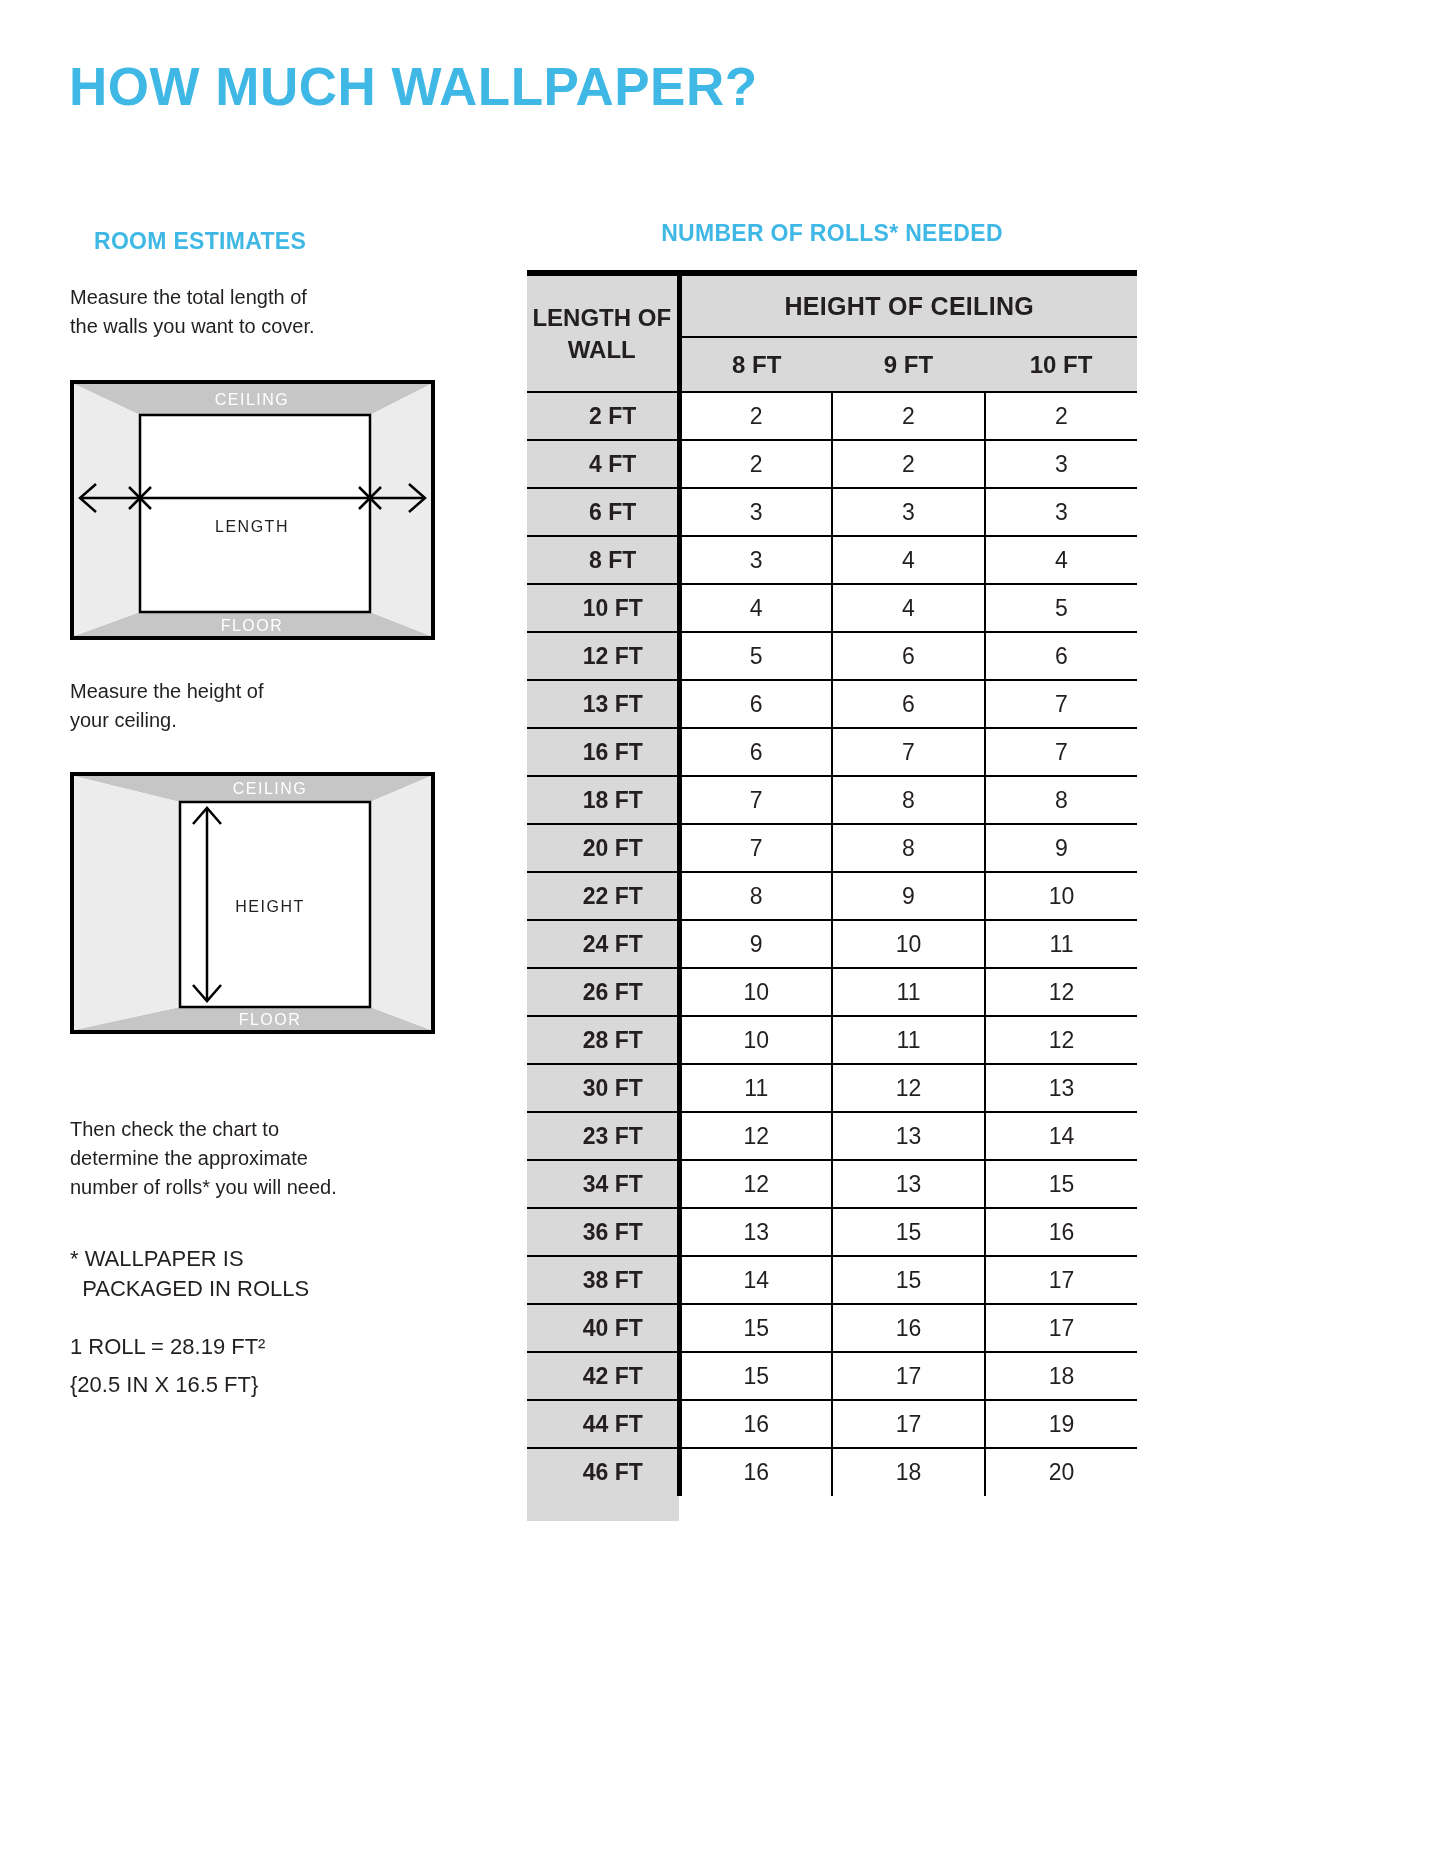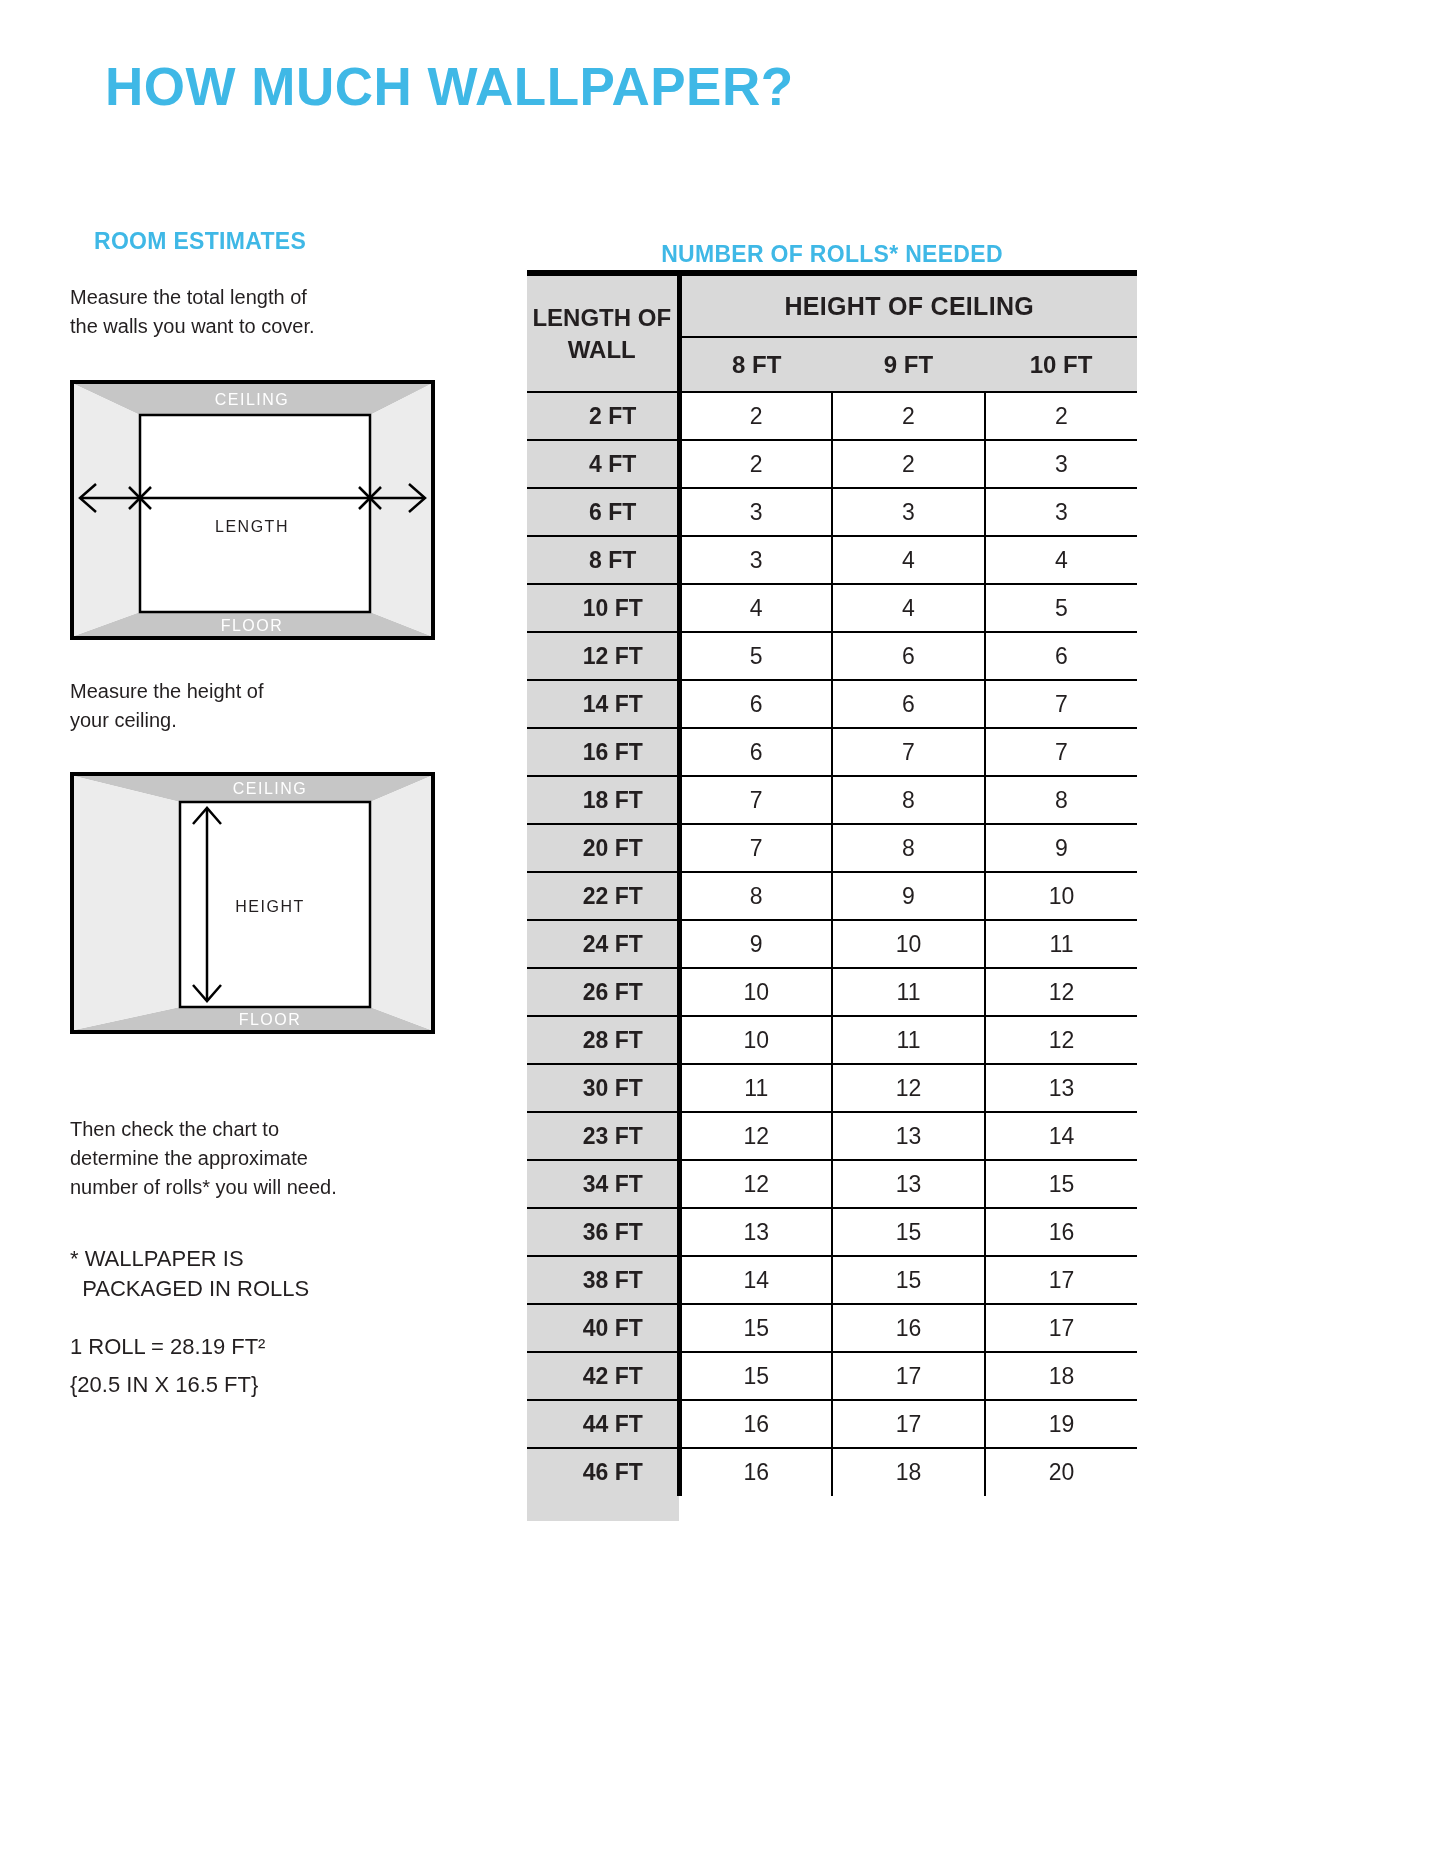--- a/index.html
+++ b/index.html
@@ -7,25 +7,25 @@
   body {
     width:1445px; height:1870px; position:relative;
     font-family:"Liberation Sans","DejaVu Sans",sans-serif;
     color:#231f20;
   }
   .abs { position:absolute; }
   .accent { color:var(--accent,#3fb8e6); }
 
   .page-title {
     left:69px; top:56px;
-    font-size:53px; font-weight:700; letter-spacing:0.5px;margin-left:36px;
+    font-size:53px; font-weight:700; letter-spacing:0.5px;
   }
   .section-heading { font-size:23px; font-weight:700; letter-spacing:0.3px; }
   .heading-left { left:70px; top:228px;margin-left:24px; }
-  .heading-right { left:527px; top:241px; width:610px; text-align:center; }
+  .heading-right { left:527px; top:220px; width:610px; text-align:center; }
 
   .para {
     left:70px; width:420px;
     font-size:20px; line-height:1.45; white-space:pre-line;
   }
   .para-1 { top:283px; }
   .para-2 { top:677px; }
   .para-3 { top:1115px; }
 
   .bold-note { left:70px; font-size:22px; font-weight:400; white-space:pre-line; }
@@ -179,21 +179,21 @@
           <td class="value">4</td>
           <td class="value">5</td>
         </tr>
         <tr>
           <td class="row-label">12 FT</td>
           <td class="value">5</td>
           <td class="value">6</td>
           <td class="value">6</td>
         </tr>
         <tr>
-          <td class="row-label">14 FT</td>
+          <td class="row-label">13 FT</td>
           <td class="value">6</td>
           <td class="value">6</td>
           <td class="value">7</td>
         </tr>
         <tr>
           <td class="row-label">16 FT</td>
           <td class="value">6</td>
           <td class="value">7</td>
           <td class="value">7</td>
         </tr>

